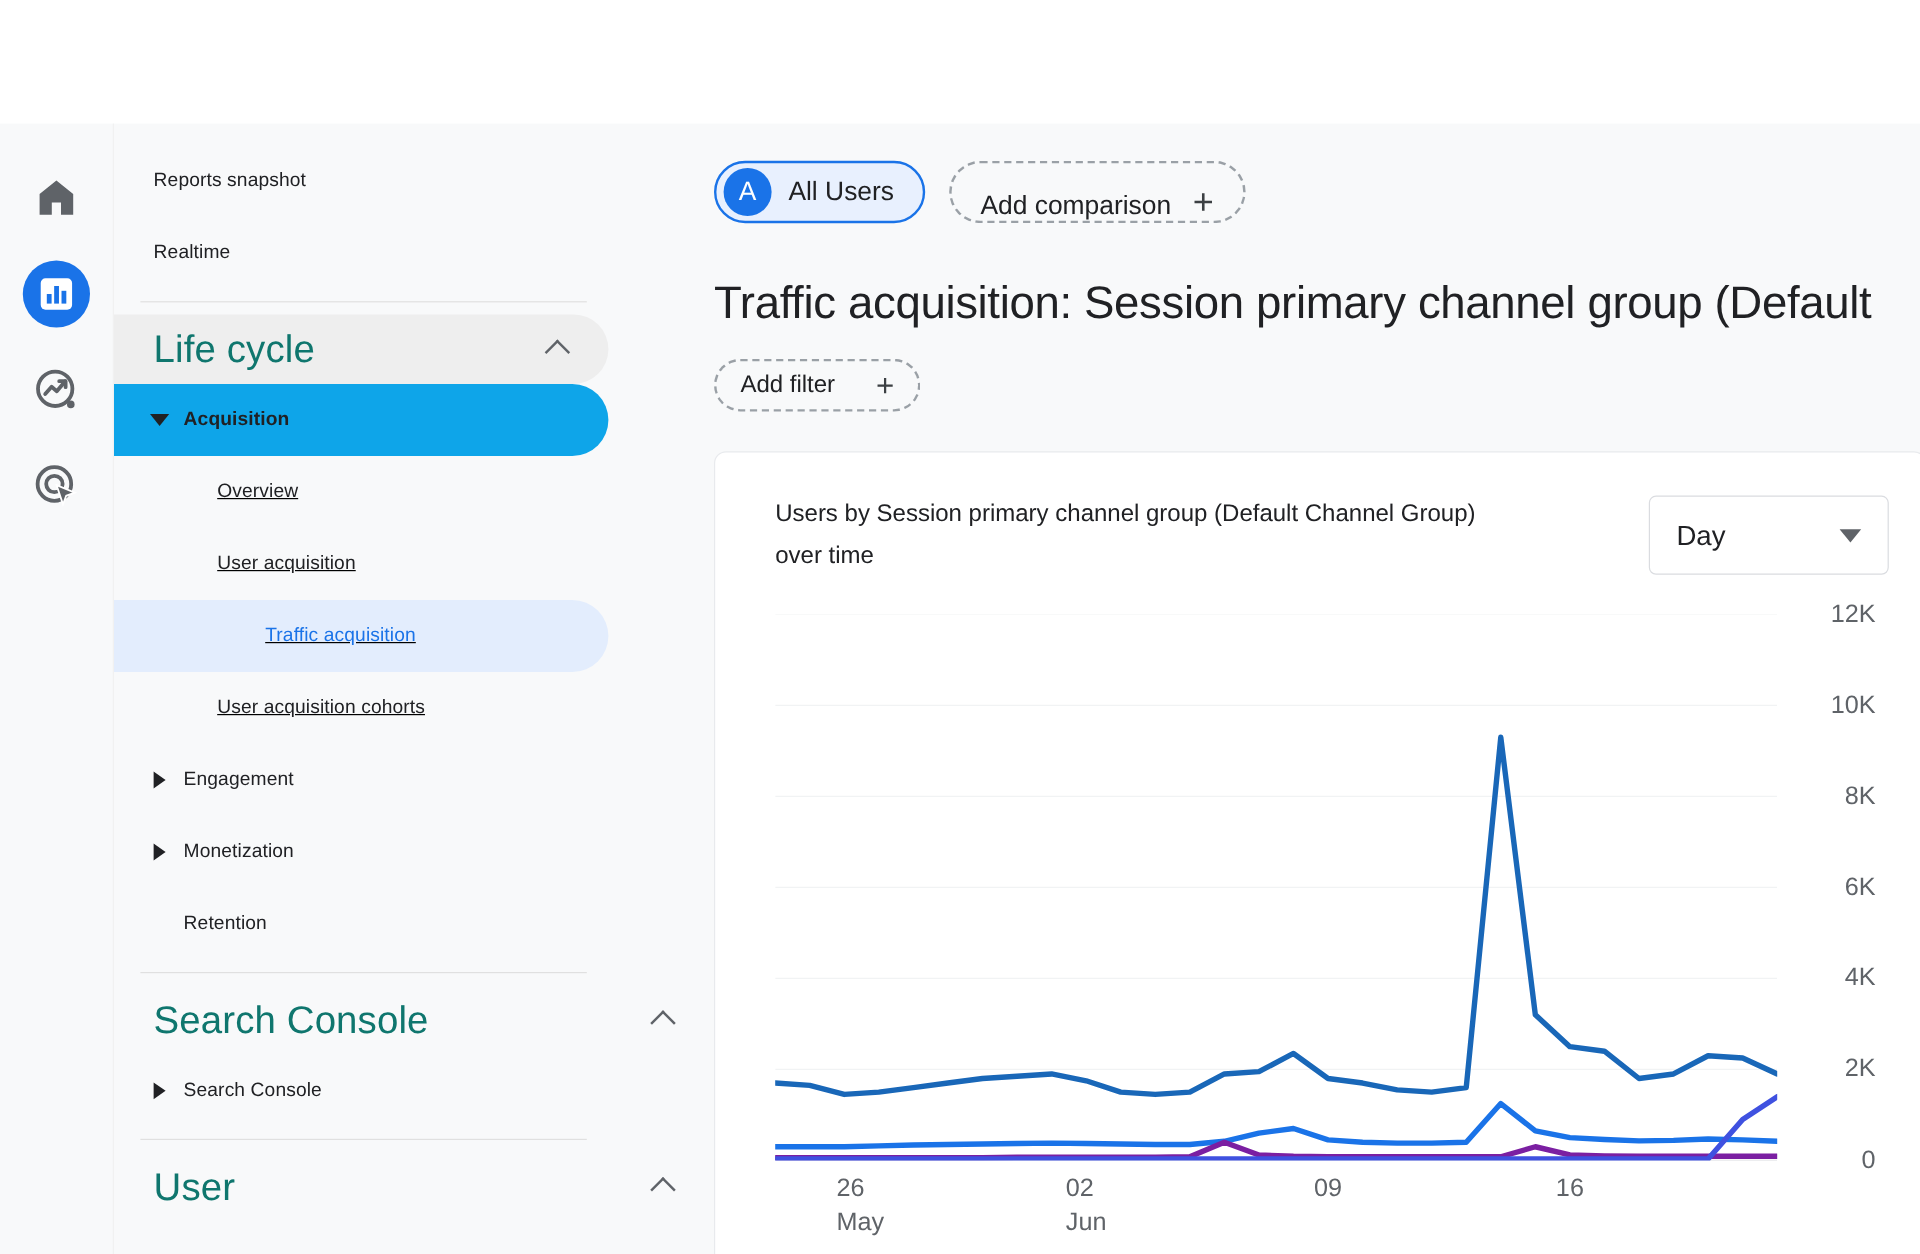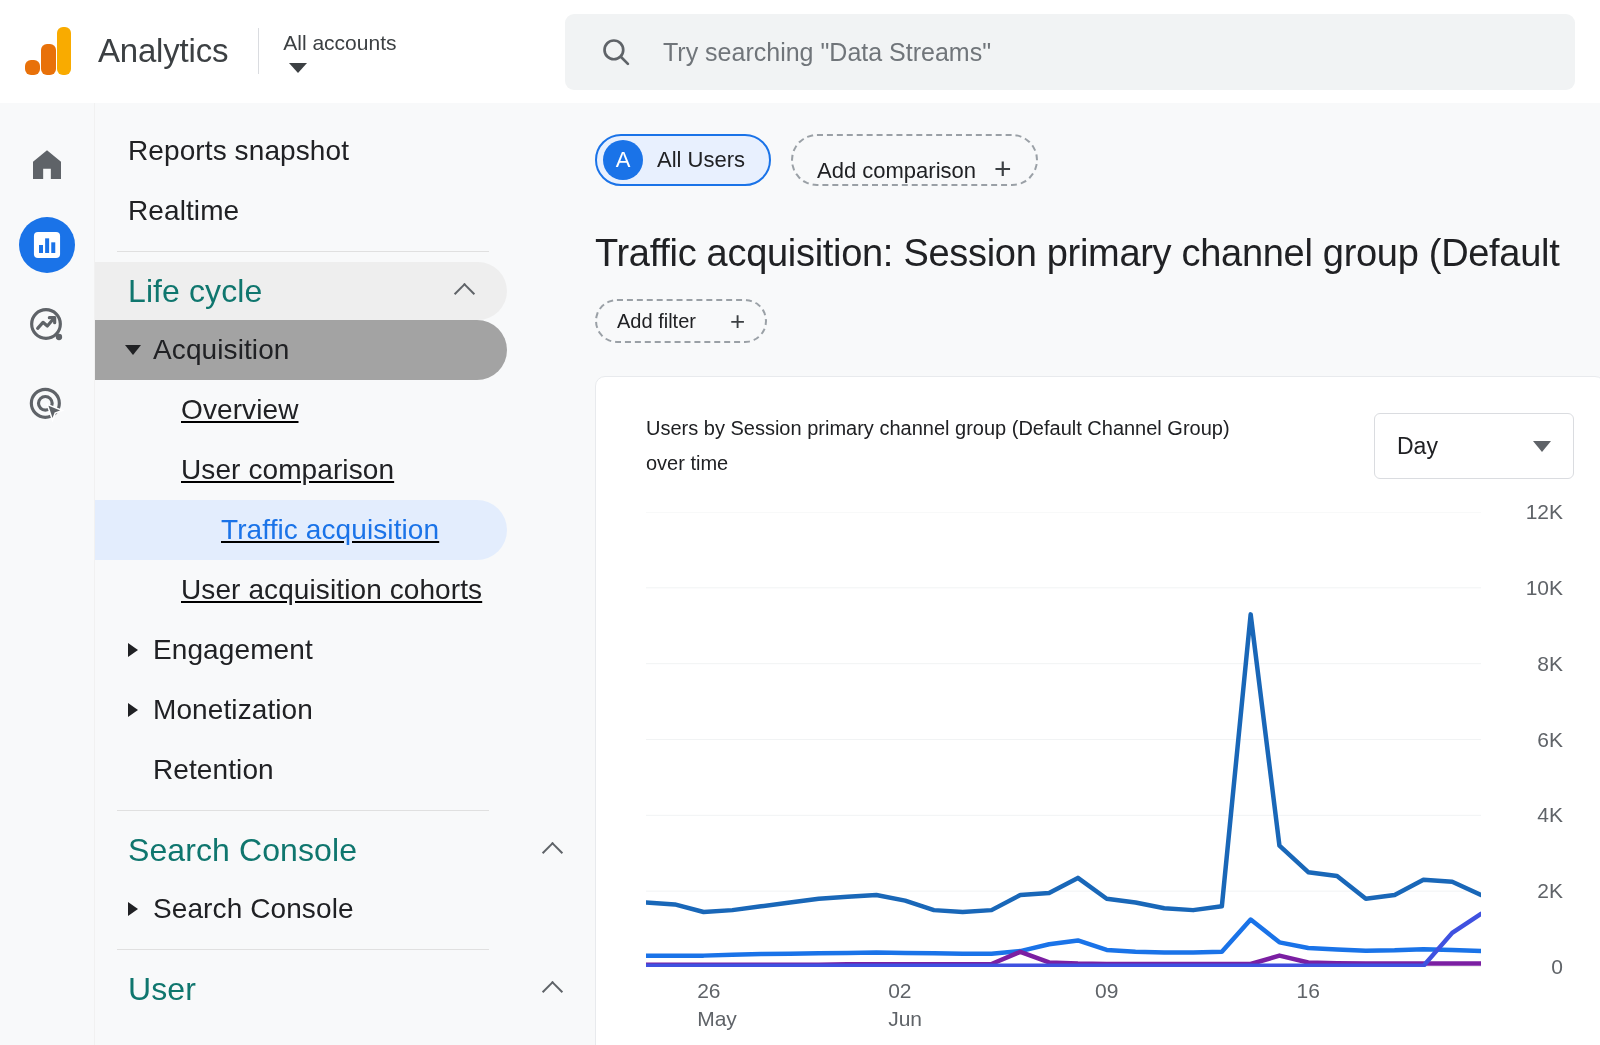--- a/index.html
+++ b/index.html
@@ -53,42 +53,42 @@
   
   .sidenav {
     position:absolute; left:95px; top:103px; width:500px; height:942px;
     background:#f8f9fa; padding-top: 18px; overflow:hidden;
   }
   .nav-row {
     display:flex; align-items:center; height:60px;
     border-radius: 0 30px 30px 0; position:relative;
     padding-right: 18px;
   }
-  .nav-label { font-size:28px; color:#202124; letter-spacing:0.1px; }
+  .nav-label { font-size:16px; color:#202124; letter-spacing:0.1px; }
   .nav-row.lvl0 { padding-left: 33px; }
   .nav-row.child { padding-left: 86px; text-decoration: underline; }
   .nav-row.sub   { padding-left: 58px; }
 
   .sec-head { display:flex; align-items:center; height:58px; padding-left:33px; padding-right: 30px;
               border-radius: 0 30px 30px 0; }
   .sec-head .nav-label { color:#0f766e; font-size:32px; }
   .sec-head.shaded { background:#eeeeee; width: 412px; }
   .chev { margin-left:auto; width: 22px; height: 22px; position:relative; }
   .chev::before {
     content:""; position:absolute; left:2px; top:6px; width:13px; height:13px;
     border-left:2.6px solid #5f6368; border-top:2.6px solid #5f6368;
     transform: rotate(45deg);
   }
   .divider { height:1px; background:#e0e0e0; margin: 10px 33px 10px 22px; width: 372px; }
 
   .tri { width:0;height:0;position:absolute; }
   .tri-right { left:33px; border-top:7px solid transparent; border-bottom:7px solid transparent; border-left:10px solid #202124; }
   .tri-down  { left:30px; border-left:8px solid transparent; border-right:8px solid transparent; border-top:10px solid #202124; }
 
-  .nav-row.highlight-gray { background:#a3a3a3; width: 412px; }
+  .nav-row.highlight-gray { background:#0ea5e9; width: 412px; font-weight: bold; }
   .nav-row.highlight-blue { background:#e3edfd; width: 412px; }
   .nav-row.highlight-blue .nav-label { color:#1a73e8;margin-left:40px; }
 
   
   .main {
     position:absolute; left:595px; top:103px; width:1005px; height:942px;
     background:#f8f9fa; padding: 31px 0 0 0; overflow:hidden;
   }
   .pill-row { display:flex; align-items:center; gap:20px; padding-left: 0px; }
   .pill {
@@ -137,42 +137,20 @@
   .xlab { position:absolute; text-align:left; font-size:21px; color:#5f6368; line-height:28px; transform: translateX(-50%); }
 
   
   .anno { position:absolute; left:455px; top:320px; width:180px; height:240px; pointer-events:none; }
 </style>
 </head>
 <body>
 
 <div class="app">
 
-  <div class="topbar">
-    <div class="logo-wrap">
-      <div class="ga-logo">
-        <i class="ga-bar1"></i>
-          <i class="ga-bar2"></i>
-          <i class="ga-bar3"></i>
-      </div>
-    </div>
-    <div class="brand">Analytics</div>
-    <div class="topdivider"></div>
-    <div class="acct">
-      <div class="acct-label">All accounts</div>
-      <div class="acct-caret"></div>
-    </div>
-    <div class="searchbar">
-      <svg width="34" height="34" viewBox="0 0 24 24">
-        <circle cx="10.5" cy="10.5" r="6.6" fill="none" stroke="#5f6368" stroke-width="1.9"></circle>
-        <line x1="15.4" y1="15.4" x2="20.4" y2="20.4" stroke="#5f6368" stroke-width="1.9" stroke-linecap="round"></line>
-      </svg>
-      <span class="search-ph">Try searching "Data Streams"</span>
-    </div>
-  </div>
 
   <div class="rail">
     <div class="rail-item">
       <svg width="40" height="40" viewBox="0 0 24 24">
         <path d="M12 3.2 3.6 10v10.4h6.1v-6.1h4.6v6.1h6.1V10z" fill="#5f6368"></path>
       </svg>
     </div>
     <div class="rail-item active">
       <svg width="32" height="32" viewBox="0 0 24 24">
         <rect x="2.2" y="2.2" width="19.6" height="19.6" rx="3" fill="#ffffff"></rect>
@@ -215,21 +193,21 @@
     </div>
 
     <div class="nav-row sub highlight-gray">
       <span class="tri tri-down"></span>
       <span class="nav-label">Acquisition</span>
     </div>
     <div class="nav-row child">
       <span class="nav-label">Overview</span>
     </div>
     <div class="nav-row child">
-      <span class="nav-label">User comparison</span>
+      <span class="nav-label">User acquisition</span>
     </div>
     <div class="nav-row child highlight-blue">
       <span class="nav-label">Traffic acquisition</span>
     </div>
     <div class="nav-row child">
       <span class="nav-label">User acquisition cohorts</span>
     </div>
     <div class="nav-row sub">
       <span class="tri tri-right"></span>
       <span class="nav-label">Engagement</span>

